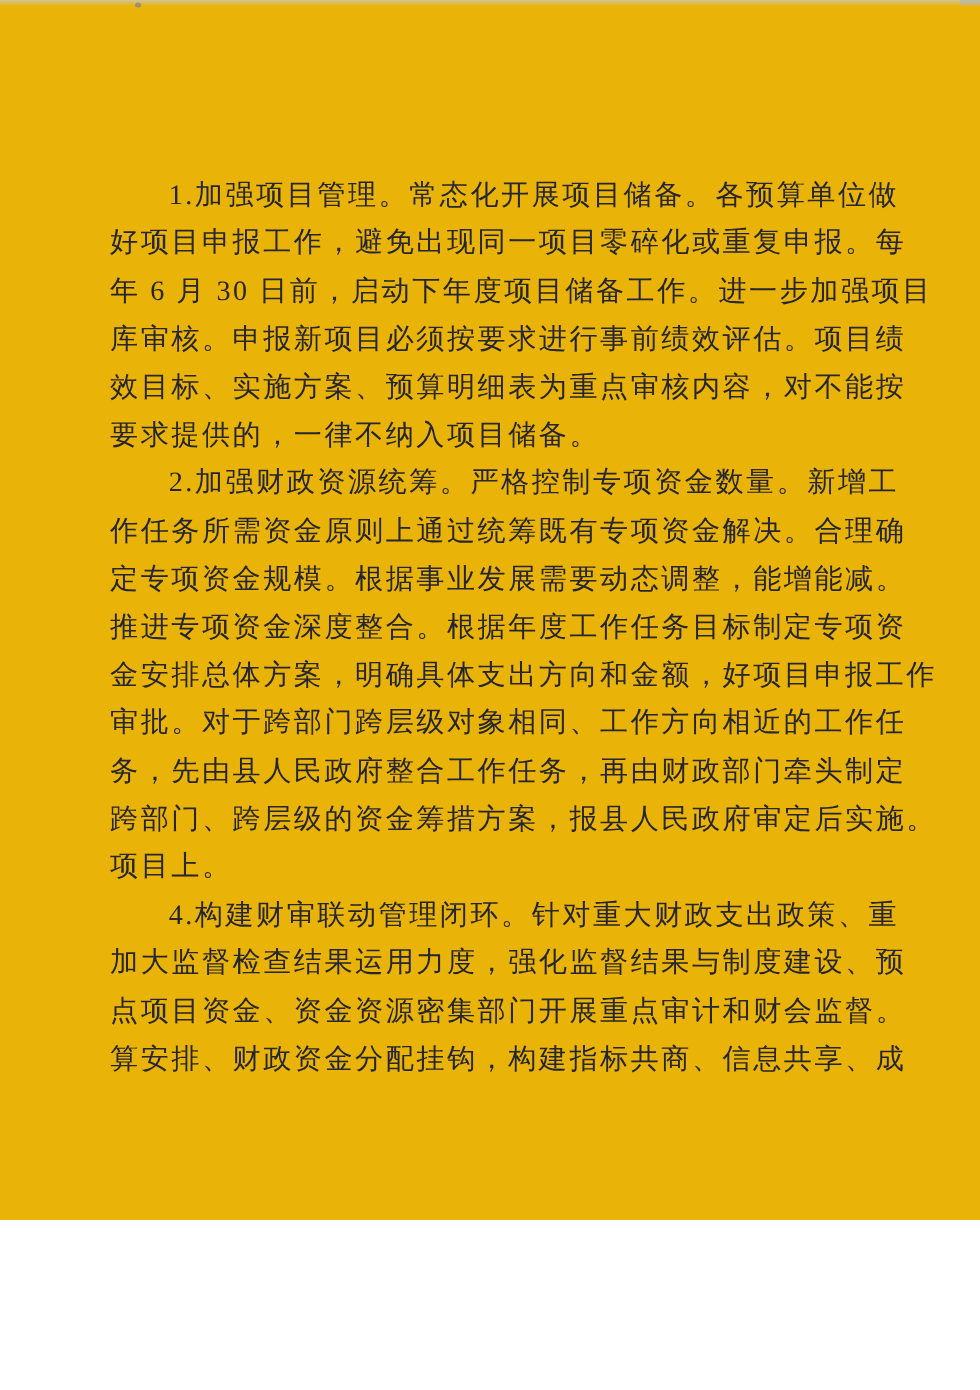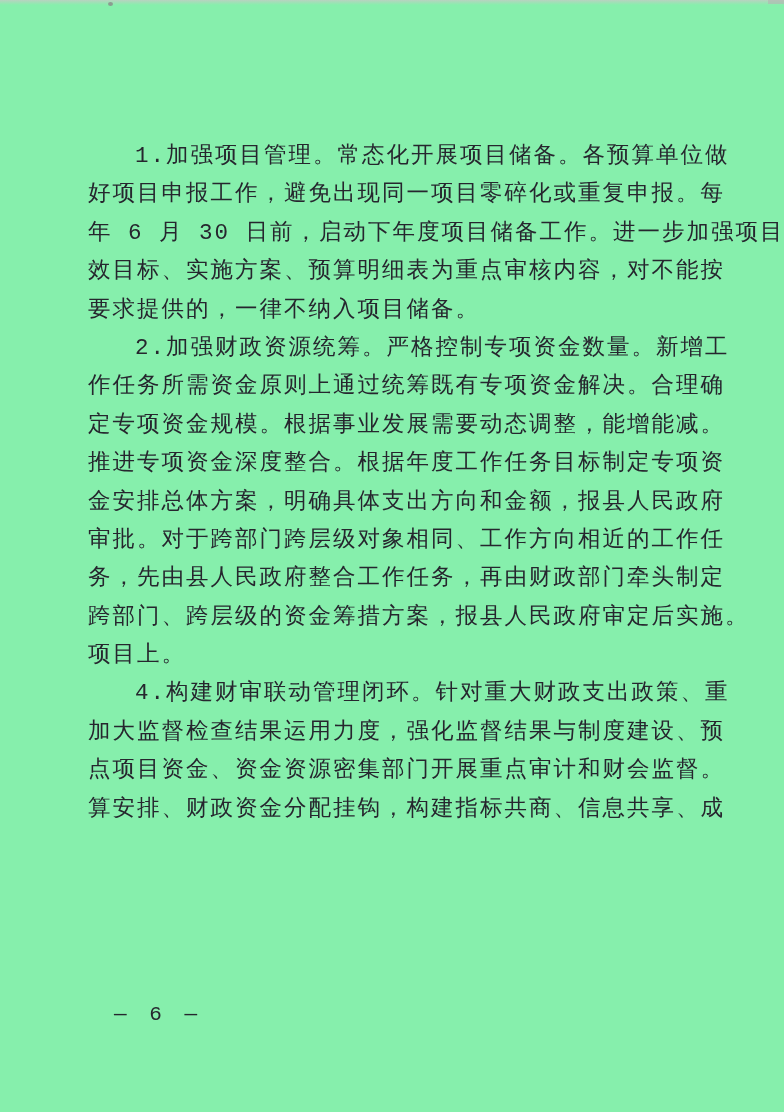--- a/index.html
+++ b/index.html
@@ -3,24 +3,24 @@
 <meta charset="utf-8">
 <style>
   html, body {
     margin: 0;
     padding: 0;
     background: #ffffff;
   }
   .page {
     position: relative;
     width: 784px;
-    height: 1112px;
-    background: #86efac;
+    height: 976px;
+    background: #eab308;
     overflow: hidden;
-    font-family: Liberation Mono, monospace;
+    font-family: Liberation Serif, serif;
     color: #26262e;
   }
   
   .scan-band {
     position: absolute;
     top: 0; left: 0;
     width: 100%; height: 5px;
     background: linear-gradient(to bottom, #c9c9c7, rgba(201,201,199,0));
     opacity: 0.75;
   }
@@ -77,27 +77,28 @@
 
 <div class="page">
   <div class="scan-band"></div>
   <div class="scan-speck"></div>
   <div class="scan-corner"></div>
 
   <div class="content">
       <div class="line indent">1.加强项目管理。常态化开展项目储备。各预算单位做</div>
       <div class="line">好项目申报工作，避免出现同一项目零碎化或重复申报。每</div>
       <div class="line">年 6 月 30 日前，启动下年度项目储备工作。进一步加强项目</div>
+      <div class="line">库审核。申报新项目必须按要求进行事前绩效评估。项目绩</div>
       <div class="line">效目标、实施方案、预算明细表为重点审核内容，对不能按</div>
       <div class="line short">要求提供的，一律不纳入项目储备。</div>
       <div class="line indent">2.加强财政资源统筹。严格控制专项资金数量。新增工</div>
       <div class="line">作任务所需资金原则上通过统筹既有专项资金解决。合理确</div>
       <div class="line">定专项资金规模。根据事业发展需要动态调整，能增能减。</div>
       <div class="line">推进专项资金深度整合。根据年度工作任务目标制定专项资</div>
-      <div class="line">金安排总体方案，明确具体支出方向和金额，报县人民政府</div>
+      <div class="line">金安排总体方案，明确具体支出方向和金额，好项目申报工作</div>
       <div class="line">审批。对于跨部门跨层级对象相同、工作方向相近的工作任</div>
       <div class="line">务，先由县人民政府整合工作任务，再由财政部门牵头制定</div>
       <div class="line">跨部门、跨层级的资金筹措方案，报县人民政府审定后实施。</div>
       <div class="line short">项目上。</div>
       <div class="line indent">4.构建财审联动管理闭环。针对重大财政支出政策、重</div>
       <div class="line">加大监督检查结果运用力度，强化监督结果与制度建设、预</div>
       <div class="line">点项目资金、资金资源密集部门开展重点审计和财会监督。</div>
       <div class="line">算安排、财政资金分配挂钩，构建指标共商、信息共享、成</div>
     </div>
 

